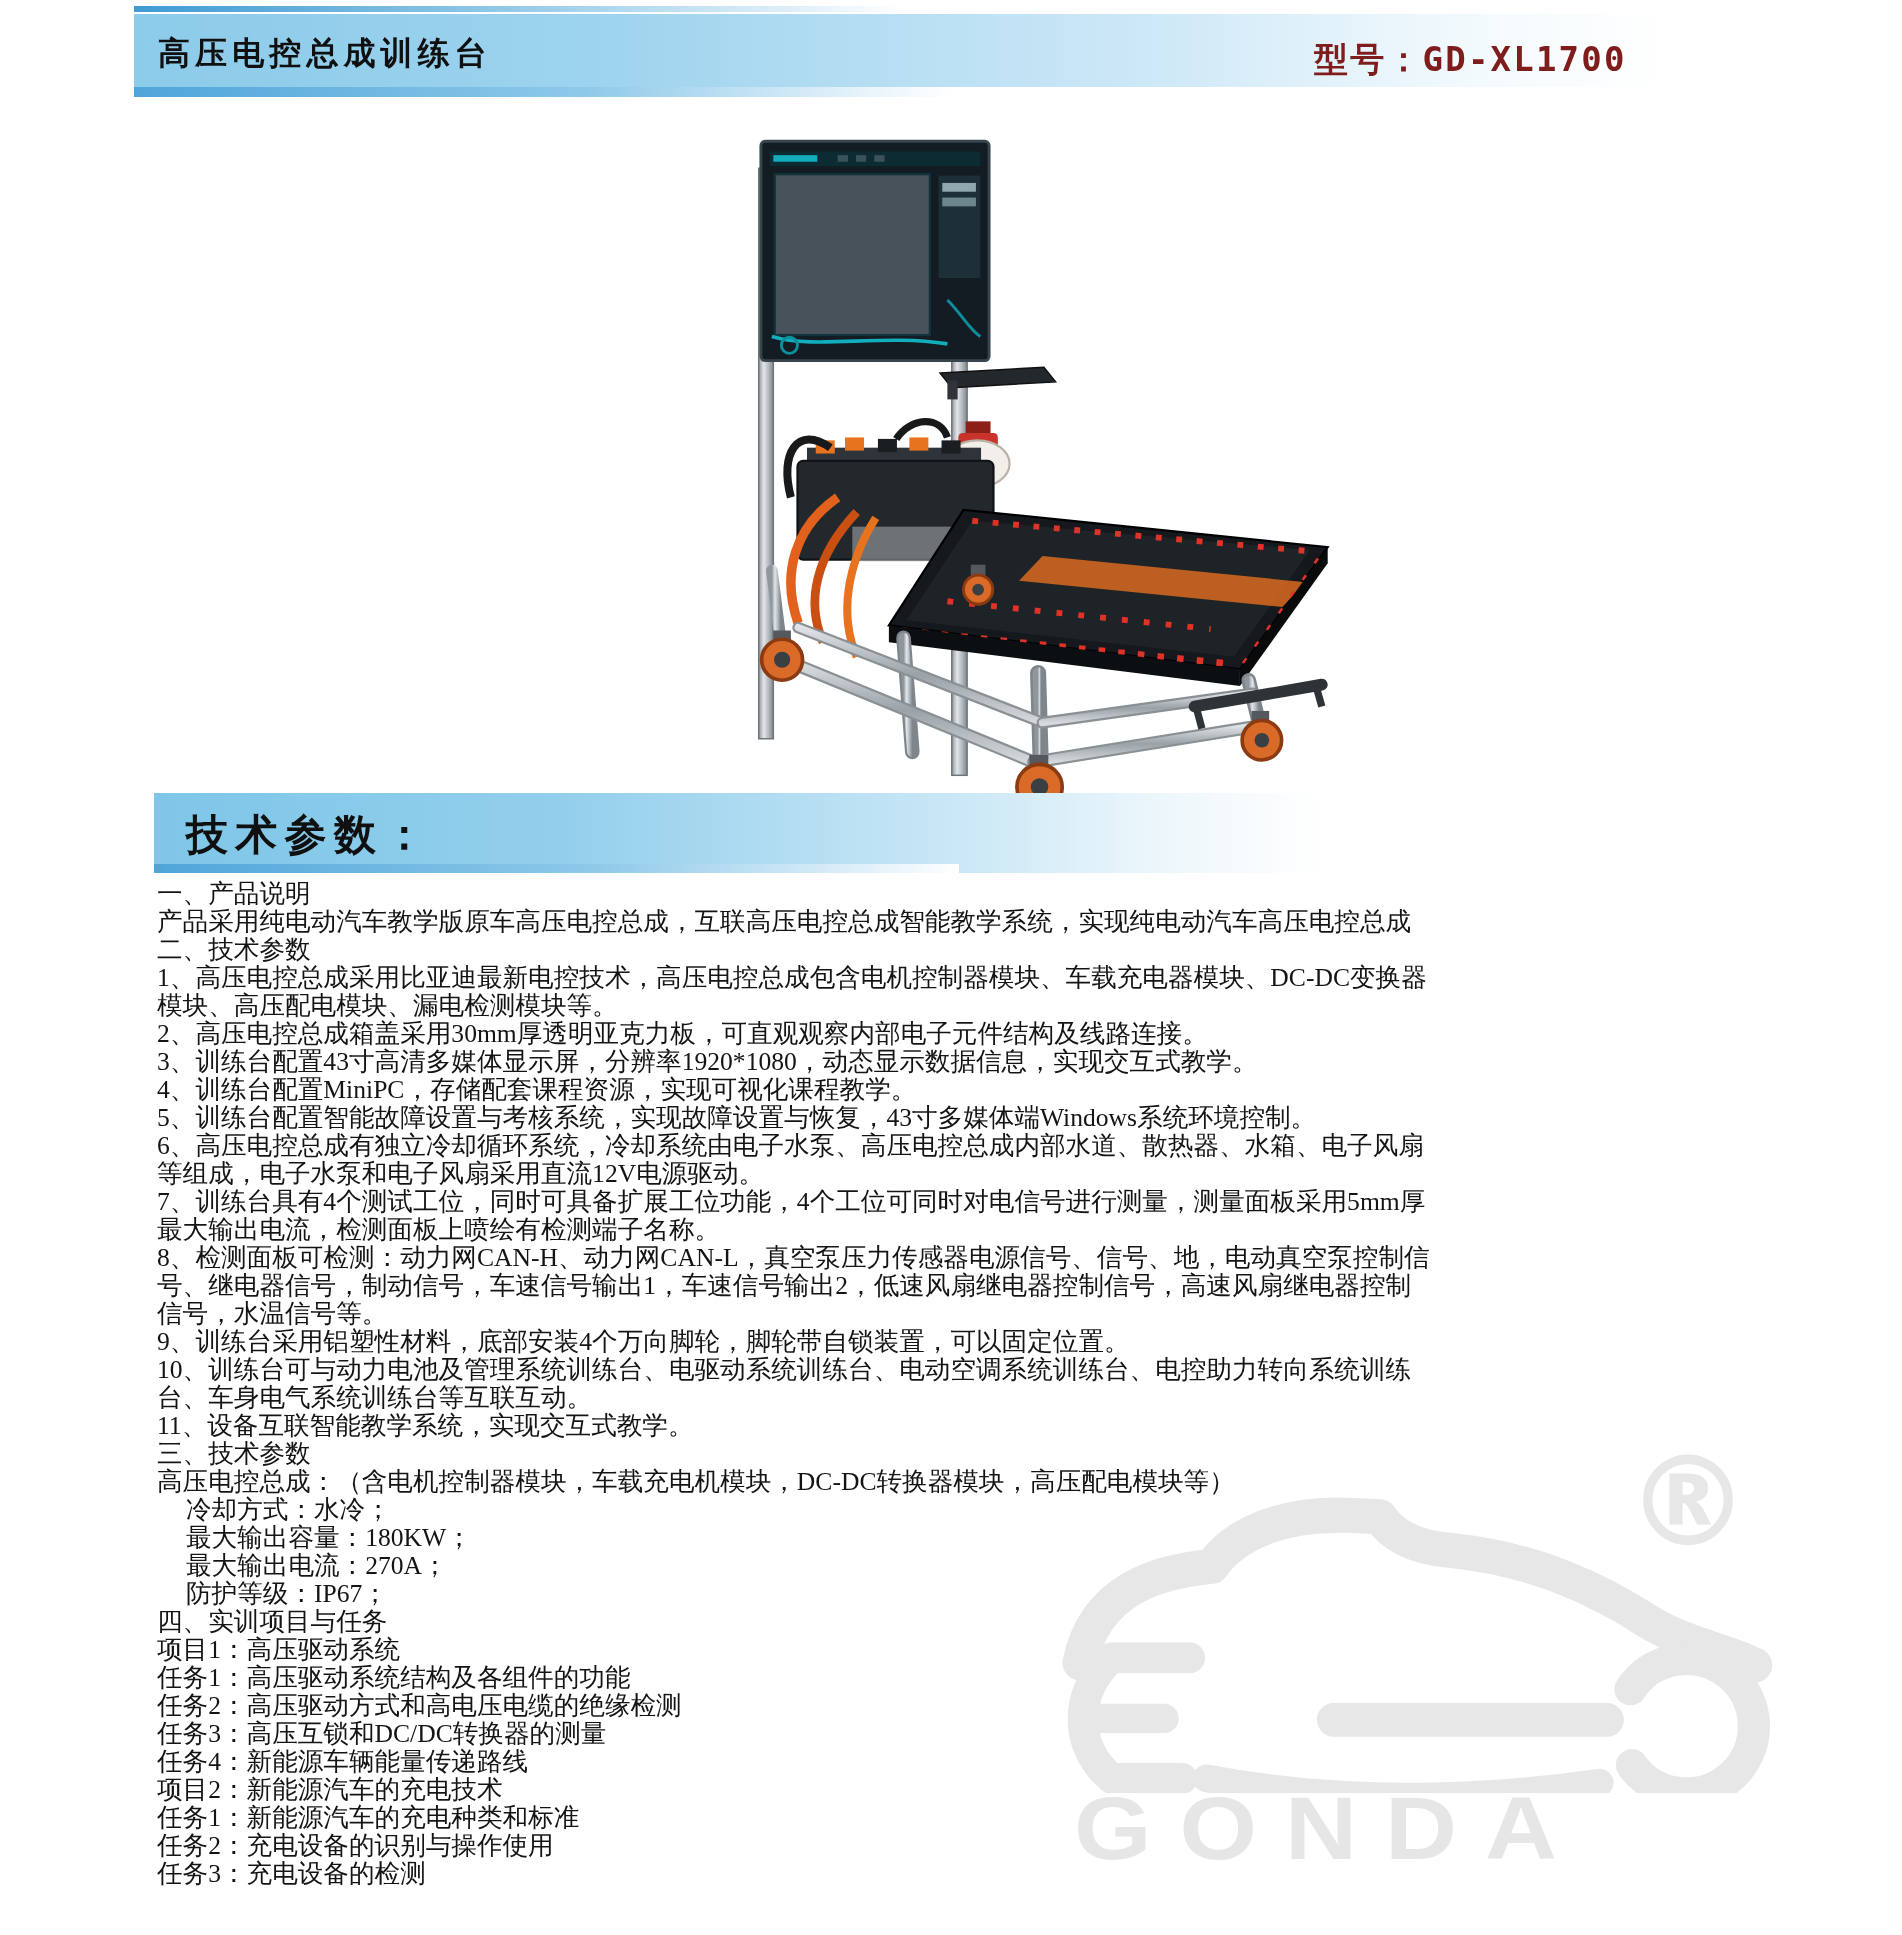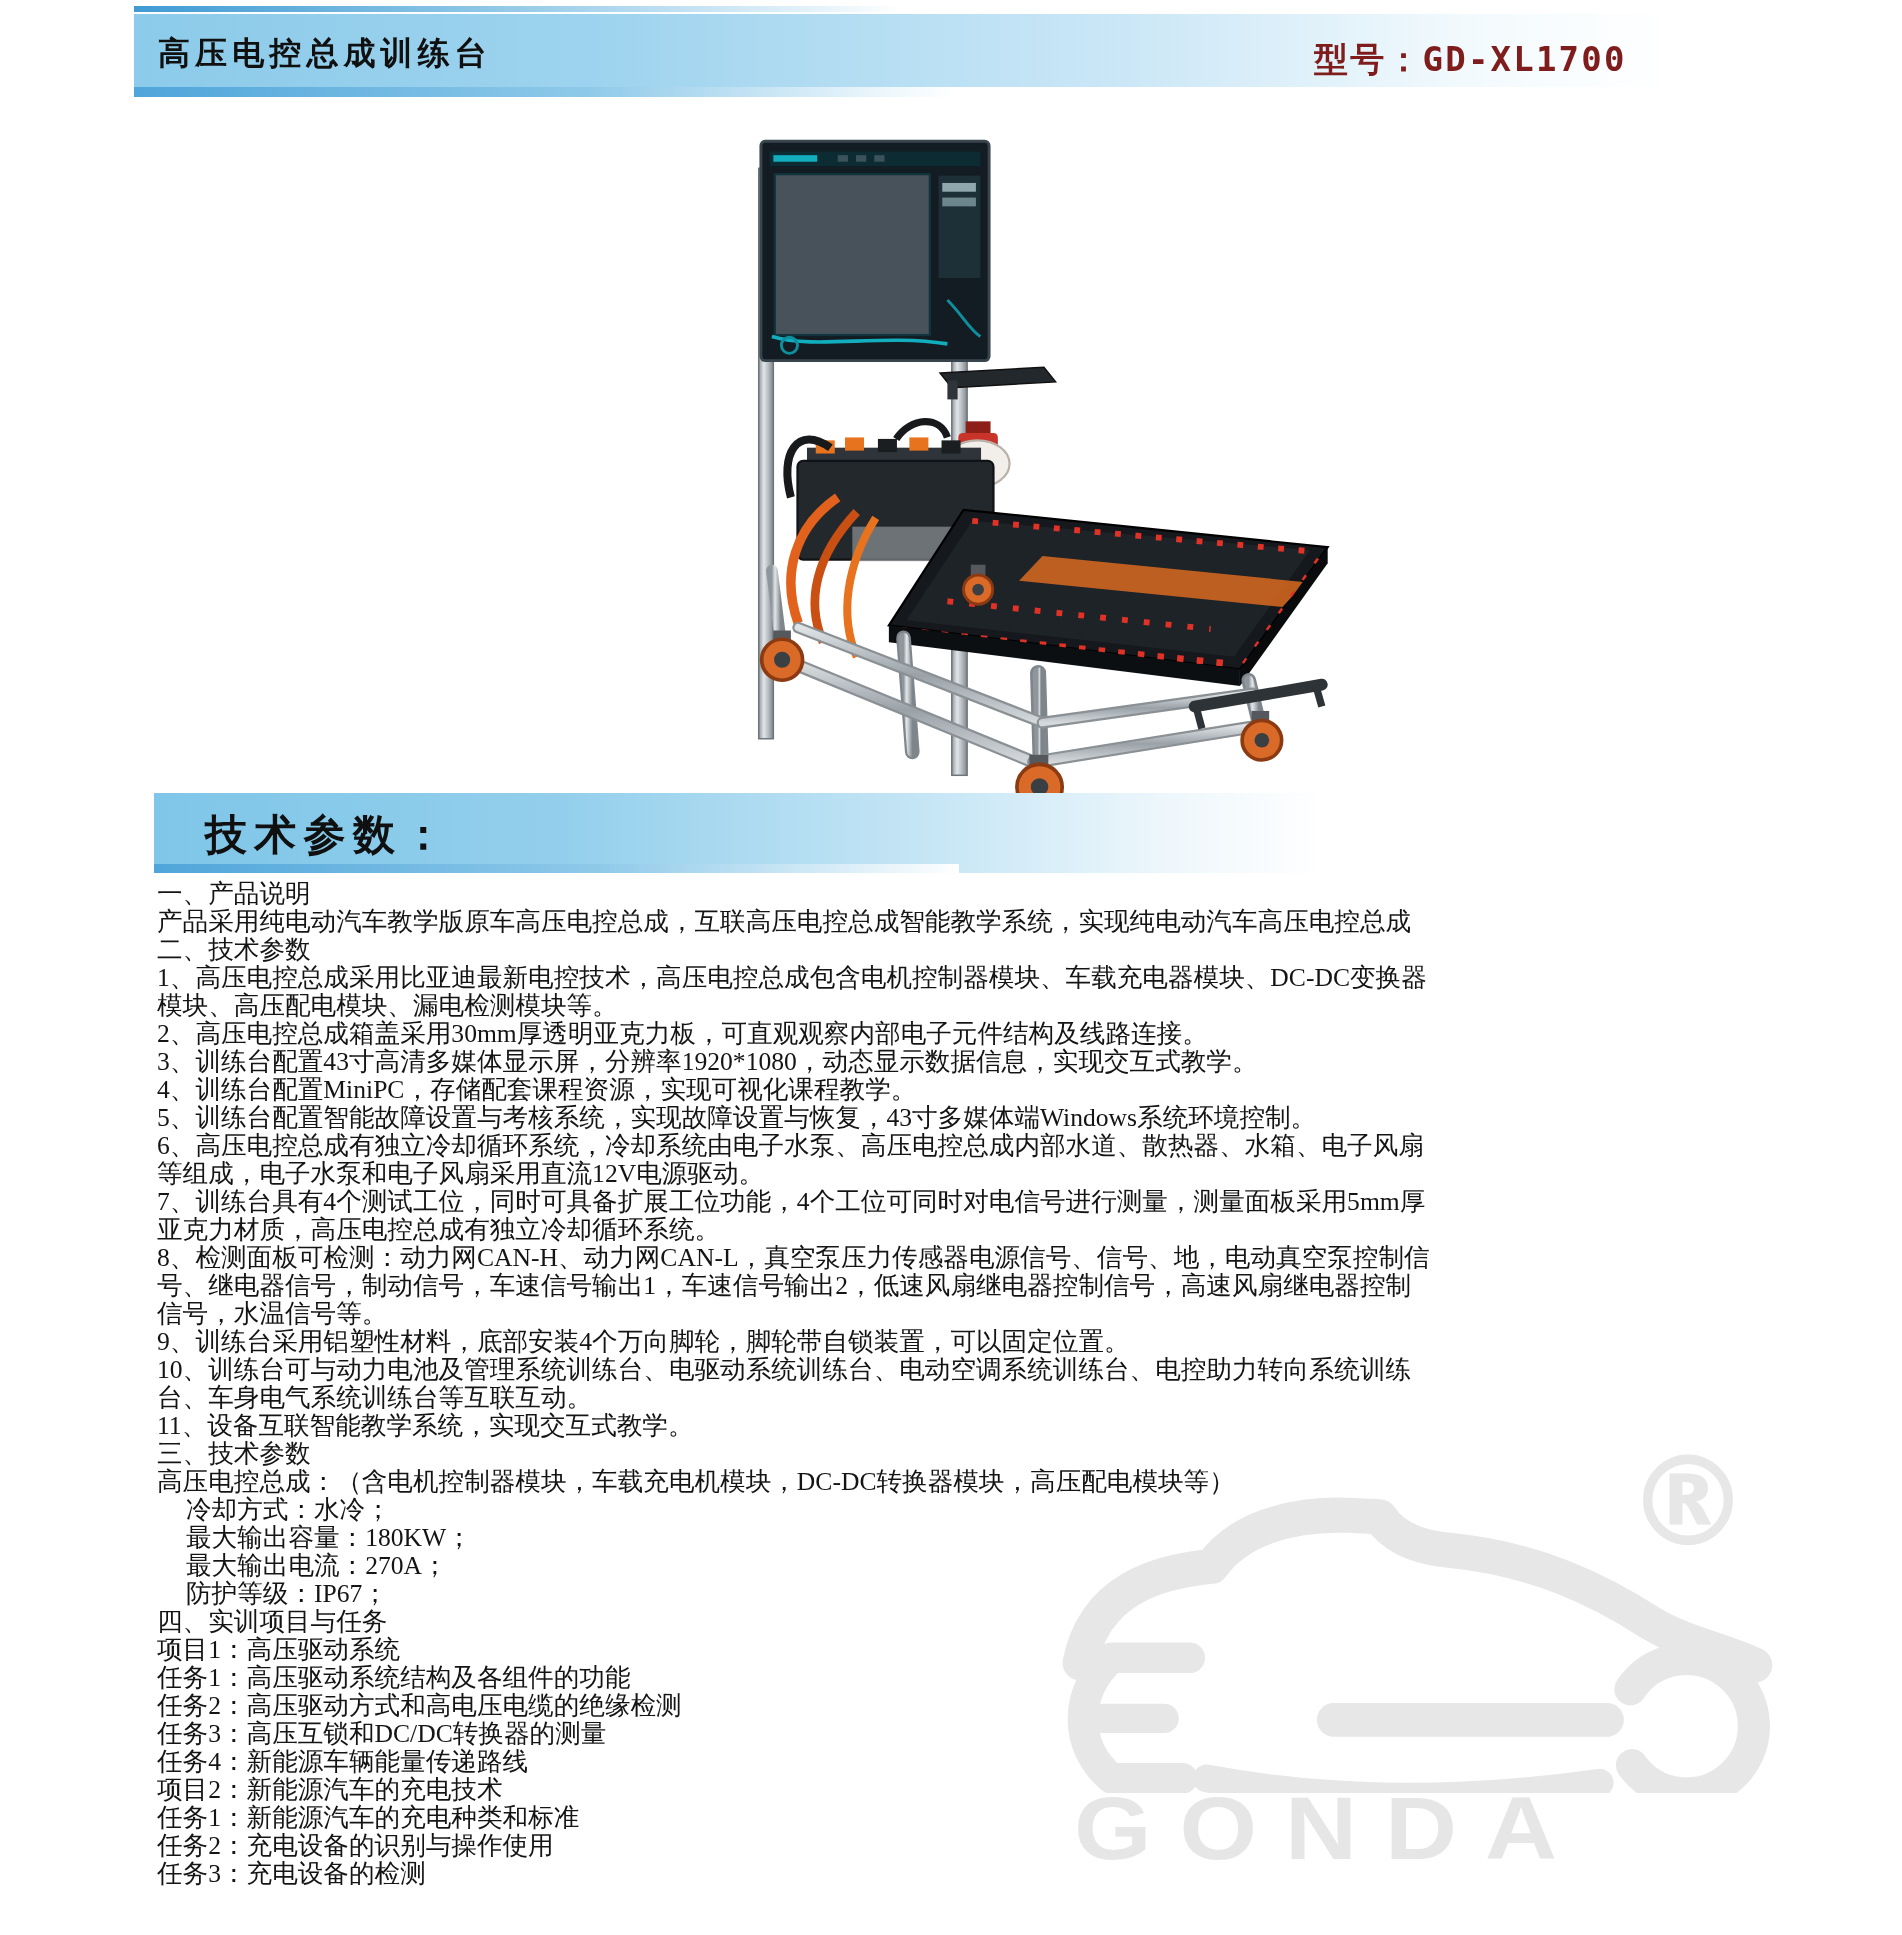--- a/index.html
+++ b/index.html
@@ -19,21 +19,21 @@
   .model-no{left:1314px;top:37px;font-size:34px;color:#7f1d1d;
     font-family:"DejaVu Sans Mono","Liberation Mono",monospace;
     letter-spacing:2.2px;white-space:nowrap;font-weight:bold;}
 
   
   .section-bar{left:154px;top:793px;width:1171px;height:80px;
     background:linear-gradient(to right,#7fc6e8 0%,#93cfec 35%,#c9e7f6 68%,#f0f8fc 88%,#ffffff 100%);}
   .section-bottom-strip{left:154px;top:864px;width:805px;height:8.8px;
     background:linear-gradient(to right,#4fa5da 0%,#8ec9e9 55%,#eaf5fb 92%,#ffffff 100%);}
   .section-title{left:186px;top:807px;font-size:42px;font-weight:bold;color:#101010;
-    letter-spacing:7.3px;white-space:nowrap;margin-left:19px;}
+    letter-spacing:7.3px;white-space:nowrap;}
 
   
   .spec-text{left:157px;top:880px;width:1735px;
     font-family:"Liberation Serif","DejaVu Serif",serif;
     font-size:25.6px;line-height:28px;color:#141414;}
   .spec-line{white-space:nowrap;height:28px;}
   .spec-line.ind{padding-left:29px;}
 
   
   .wm{color:#e7e7e7;pointer-events:none;}
@@ -207,21 +207,21 @@
     <div class="spec-line">二、技术参数</div>
     <div class="spec-line">1、高压电控总成采用比亚迪最新电控技术，高压电控总成包含电机控制器模块、车载充电器模块、DC-DC变换器</div>
     <div class="spec-line">模块、高压配电模块、漏电检测模块等。</div>
     <div class="spec-line">2、高压电控总成箱盖采用30mm厚透明亚克力板，可直观观察内部电子元件结构及线路连接。</div>
     <div class="spec-line">3、训练台配置43寸高清多媒体显示屏，分辨率1920*1080，动态显示数据信息，实现交互式教学。</div>
     <div class="spec-line">4、训练台配置MiniPC，存储配套课程资源，实现可视化课程教学。</div>
     <div class="spec-line">5、训练台配置智能故障设置与考核系统，实现故障设置与恢复，43寸多媒体端Windows系统环境控制。</div>
     <div class="spec-line">6、高压电控总成有独立冷却循环系统，冷却系统由电子水泵、高压电控总成内部水道、散热器、水箱、电子风扇</div>
     <div class="spec-line">等组成，电子水泵和电子风扇采用直流12V电源驱动。</div>
     <div class="spec-line">7、训练台具有4个测试工位，同时可具备扩展工位功能，4个工位可同时对电信号进行测量，测量面板采用5mm厚</div>
-    <div class="spec-line">亚克力材质，高压电控总成有独立冷却循环系统。</div>
+    <div class="spec-line">最大输出电流，检测面板上喷绘有检测端子名称。</div>
     <div class="spec-line">8、检测面板可检测：动力网CAN-H、动力网CAN-L，真空泵压力传感器电源信号、信号、地，电动真空泵控制信</div>
     <div class="spec-line">号、继电器信号，制动信号，车速信号输出1，车速信号输出2，低速风扇继电器控制信号，高速风扇继电器控制</div>
     <div class="spec-line">信号，水温信号等。</div>
     <div class="spec-line">9、训练台采用铝塑性材料，底部安装4个万向脚轮，脚轮带自锁装置，可以固定位置。</div>
     <div class="spec-line">10、训练台可与动力电池及管理系统训练台、电驱动系统训练台、电动空调系统训练台、电控助力转向系统训练</div>
     <div class="spec-line">台、车身电气系统训练台等互联互动。</div>
     <div class="spec-line">11、设备互联智能教学系统，实现交互式教学。</div>
     <div class="spec-line">三、技术参数</div>
     <div class="spec-line">高压电控总成：（含电机控制器模块，车载充电机模块，DC-DC转换器模块，高压配电模块等）</div>
     <div class="spec-line ind">冷却方式：水冷；</div>

